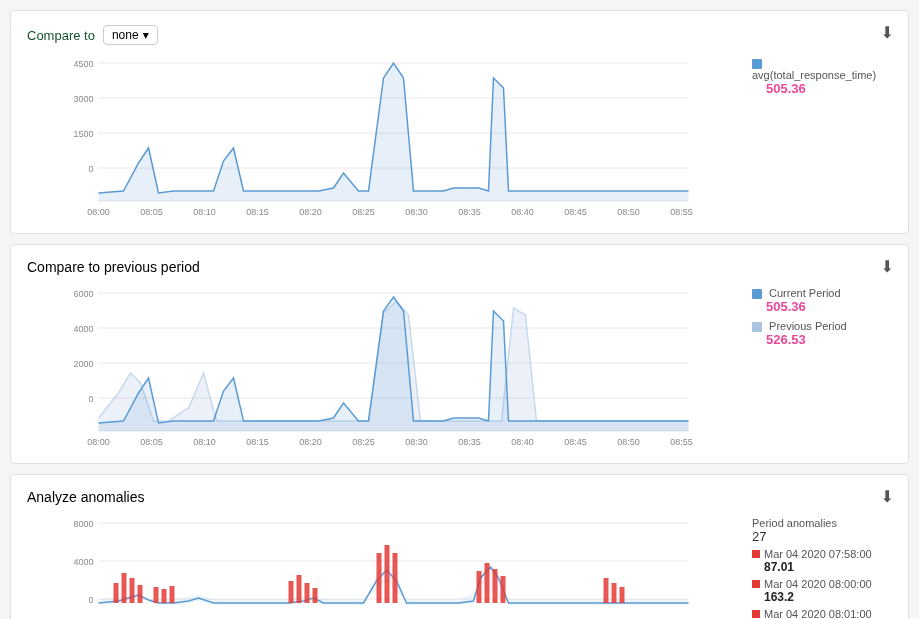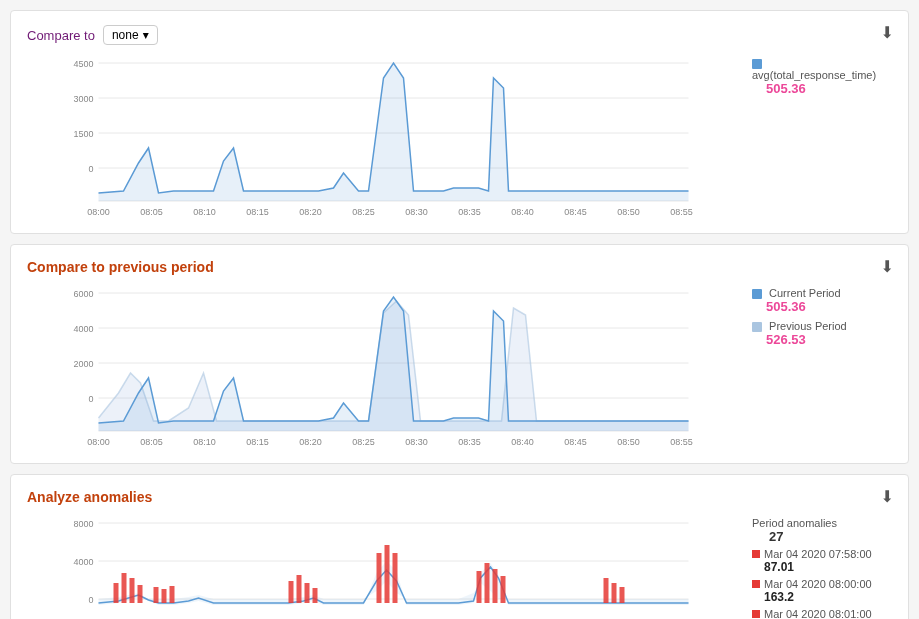--- a/index.html
+++ b/index.html
@@ -18,31 +18,31 @@
       padding: 14px 16px 10px 16px;
       position: relative;
     }
     .panel-header {
       display: flex;
       align-items: center;
       margin-bottom: 8px;
     }
     .panel-title {
       font-size: 14px;
-      font-weight: 700;
-      color: #c2410c;
+      font-weight: 400;
+      color: #000000;
     }
     .compare-controls {
       display: flex;
       align-items: center;
       gap: 8px;
     }
     .compare-label {
       font-size: 13px;
-      color: #701a75;
+      color: #14532d;
     }
     .dropdown-btn {
       border: 1px solid #ccc;
       border-radius: 4px;
       padding: 2px 8px;
       font-size: 12px;
       background: #fff;
       cursor: pointer;
       display: flex;
       align-items: center;
@@ -103,23 +103,22 @@
       stroke: #e8e8e8;
       stroke-width: 1;
     }
     .anomaly-info {
       font-size: 11px;
     }
     .anomaly-info .total-label {
       color: #555;
     }
     .anomaly-info .total-value {
-      font-weight: 700;
+      font-weight: 400;
       font-size: 13px;
-      margin-left: 17px;
     }
     .anomaly-entry {
       display: flex;
       align-items: flex-start;
       gap: 4px;
       margin-top: 4px;
     }
     .anomaly-dot {
       width: 8px;
       height: 8px;

